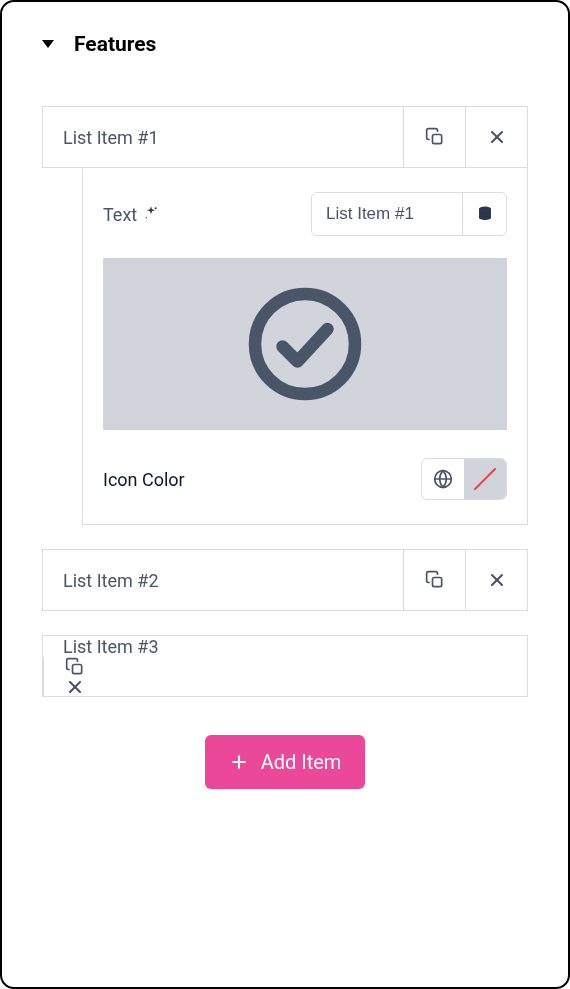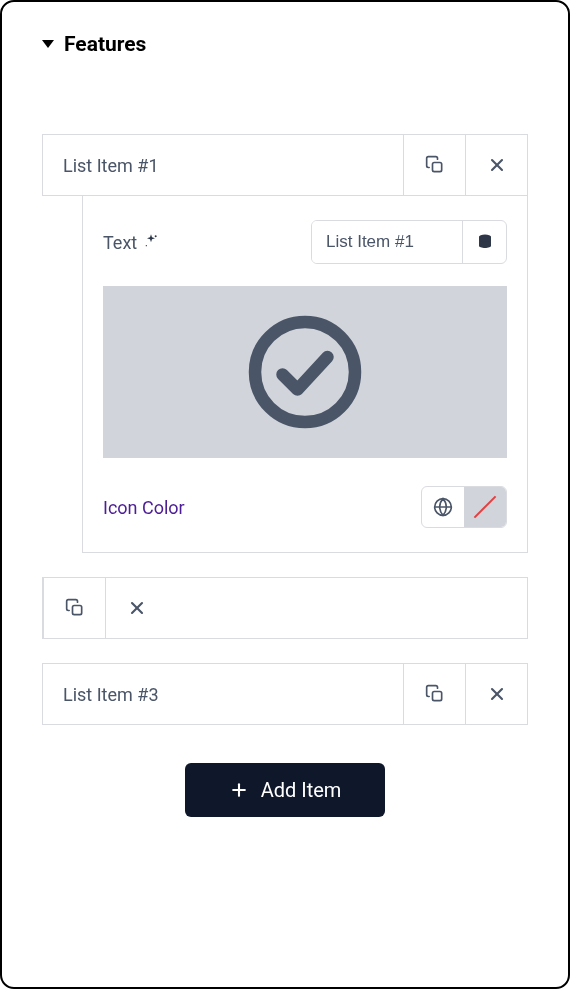--- a/index.html
+++ b/index.html
@@ -8,42 +8,42 @@
       background: #fff;
       width: 570px;
       height: 989px;
       border: 2px solid #000;
       border-radius: 14px;
       padding: 30px 40px;
     }
     .section-header {
       display: flex;
       align-items: center;
-      gap: 10px;
-      margin-bottom: 78px;
+      gap: 20px;
+      margin-bottom: 50px;
     }
     .caret-down {
       width: 0;
       height: 0;
       border-left: 6px solid transparent;
       border-right: 6px solid transparent;
       border-top: 8px solid #000;
     }
     .section-title {
       font-size: 21px;
       font-weight: 700;
       color: #000;
     }
     .item-row {
       border: 1px solid #d9dbe0;
       display: flex;
       align-items: stretch;
       height: 62px;
     }
-    .item-row + .item-row { margin-top: 24px; }
+    .item-row + .item-row { margin-top: 24px; flex-direction: column; }
     .item-row .label {
       flex: 1;
       padding: 0 20px;
       display: flex;
       align-items: center;
       font-size: 18px;
       color: #4a5568;
     }
     .item-row .action-btn {
       width: 62px;
@@ -112,21 +112,21 @@
       align-items: center;
       justify-content: center;
       margin-bottom: 28px;
     }
     .icon-color-row {
       display: flex;
       align-items: center;
     }
     .icon-color-label {
       font-size: 18px;
-      color: #4c1d95;
+      color: #0f172a;
     }
     .color-controls {
       margin-left: auto;
       display: flex;
       border: 1px solid #d9dbe0;
       border-radius: 6px;
       overflow: hidden;
       height: 42px;
     }
     .color-btn {
@@ -147,25 +147,25 @@
       width: 30px;
       height: 2px;
       background: #e53e3e;
       transform: rotate(-45deg);
     }
     .add-item-btn {
       display: flex;
       align-items: center;
       justify-content: center;
       gap: 12px;
-      background: #0f172a;
+      background: #ec4899;
       color: #fff;
       font-size: 20px;
       height: 54px;
-      width: 200px;
+      width: 160px;
       border-radius: 6px;
       margin: 38px auto 0;
       cursor: pointer;
     }
     .clone-icon svg, .close-icon svg, .globe-icon svg, .database-icon svg { display: block; }
   </style>
 </head>
 <body>
 
 <div class="section-header">
@@ -229,20 +229,21 @@
             <line x1="2" y1="12" x2="22" y2="12"></line>
             <path d="M12 2a15.3 15.3 0 0 1 4 10 15.3 15.3 0 0 1-4 10 15.3 15.3 0 0 1-4-10 15.3 15.3 0 0 1 4-10z"></path>
           </svg>
       </div>
       <div class="color-btn swatch"></div>
     </div>
   </div>
 </div>
 
 <div class="item-row">
+  <div class="label">List Item #2</div>
   <div class="action-btn clone-icon">
     <svg width="20" height="20" viewBox="0 0 24 24" fill="none" stroke="currentColor" stroke-width="2" stroke-linecap="round" stroke-linejoin="round">
         <rect x="9" y="9" width="11" height="11" rx="2"></rect>
         <path d="M5 15H4a2 2 0 0 1-2-2V4a2 2 0 0 1 2-2h9a2 2 0 0 1 2 2v1"></path>
       </svg>
   </div>
   <div class="action-btn close-icon">
     <svg width="20" height="20" viewBox="0 0 24 24" fill="none" stroke="currentColor" stroke-width="2.5" stroke-linecap="round">
         <line x1="18" y1="6" x2="6" y2="18"></line>
         <line x1="6" y1="6" x2="18" y2="18"></line>

